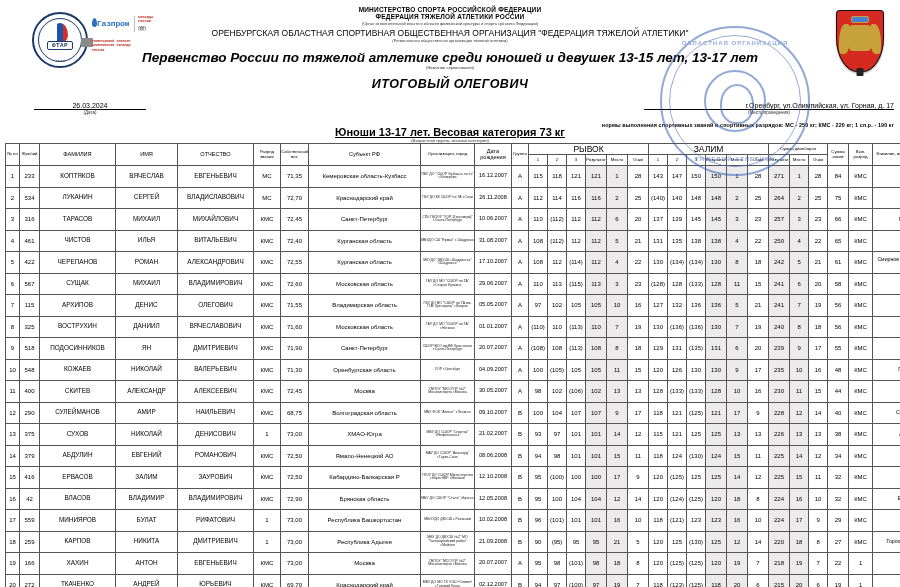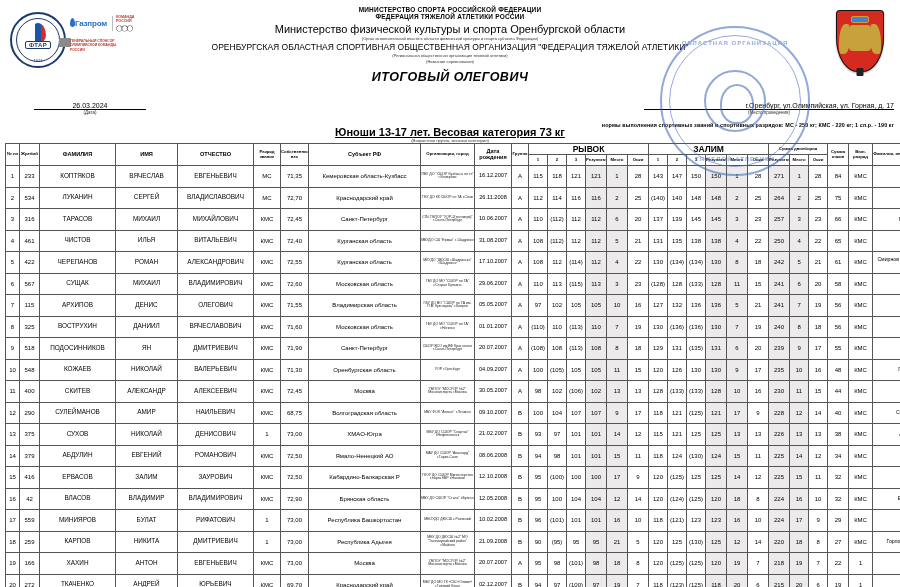--- a/index.html
+++ b/index.html
@@ -8,21 +8,21 @@
     width:900px; height:587px; overflow:hidden;
     background:#ffffff;
     font-family:"Liberation Sans", sans-serif;
     color:#000;
     position:relative;
   }
 
   
   #header { position:relative; height:118px; }
 
-  .logo-left { position:absolute; left:0; top:4px; width:120px; height:62px; }
+  .logo-left { position:absolute; left:22px; top:4px; width:120px; height:62px;font-family:Liberation Mono, monospace; }
   .logo-right { position:absolute; right:8px; top:4px; width:56px; height:72px; }
 
   .ftar-emblem{
     position:absolute; left:10px; top:2px; width:56px; height:56px;
     border:2px solid #1b3a6b; border-radius:50%;
     background:#fff;
   }
   .ftar-ring{
     position:absolute; left:4px; top:4px; right:4px; bottom:4px;
     border:1px solid #1b3a6b; border-radius:50%;
@@ -149,21 +149,21 @@
   
   #tbl-wrap{ padding:0 5px; }
   table.proto{
     width:890px; border-collapse:collapse; table-layout:fixed;
     font-size:6.2px;
   }
   table.proto th, table.proto td{
     border:1px solid #555; padding:0; text-align:center;
     vertical-align:middle; line-height:1.05; overflow:hidden;
   }
-  table.proto thead th{ font-weight:bold; font-size:5.6px; height:11px; }
+  table.proto thead th{ font-weight:normal; font-size:5.6px; height:11px; }
   table.proto thead th.big{ font-size:8.5px; }
   table.proto thead th.mini{ font-size:4.3px; }
   table.proto tbody td{ height:21.5px; }
   .nm { text-align:left; padding-left:3px; font-size:6.4px; }
   .org{ font-size:3.5px; line-height:1.15; color:#222; }
   .res{ background:#eceaea; }
   .coach{ text-align:left; padding-left:3px; font-size:5.2px; line-height:1.1; }
   .subj{ font-size:6px; }
   .dt{ font-size:5.6px; }
   .num{ font-size:6px; }
@@ -196,24 +196,24 @@
       <div class="coat-wing-l"></div>
       <div class="coat-wing-r"></div>
       <div class="coat-crown"></div>
       <div class="coat-inner"></div>
       <div class="coat-base"></div>
     </div>
   </div>
 
   <div class="ttl-line t-caps-sm" style="margin-top:6px">МИНИСТЕРСТВО СПОРТА  РОССИЙСКОЙ ФЕДЕРАЦИИ</div>
   <div class="ttl-line t-caps-sm">ФЕДЕРАЦИЯ ТЯЖЕЛОЙ АТЛЕТИКИ РОССИИ</div>
-  <div class="ttl-line t-mid">Министерство физической культуры и спорта Оренбургской области</div>
   <div class="ttl-line t-tiny">(Орган исполнительной власти в области физической культуры и спорта субъекта Федерации)</div>
   <div class="ttl-line t-org">ОРЕНБУРГСКАЯ ОБЛАСТНАЯ СПОРТИВНАЯ ОБЩЕСТВЕННАЯ ОРГАНИЗАЦИЯ "ФЕДЕРАЦИЯ ТЯЖЕЛОЙ АТЛЕТИКИ"</div>
   <div class="ttl-line t-tiny">(Региональная общественная организация тяжелой атлетики)</div>
+  <div class="ttl-line t-event">Первенство России по тяжелой атлетике среди юношей и девушек 13-15 лет, 13-17 лет</div>
   <div class="ttl-line t-tiny">(Название соревнования)</div>
   <div class="ttl-line t-proto">ИТОГОВЫЙ ОЛЕГОВИЧ</div>
 
   <div class="date-block">
     <div class="date-val">26.03.2024</div>
     <div class="date-lbl">(Дата)</div>
   </div>
 
   <div class="place-block">
     <div class="place-val">г.Оренбург, ул.Олимпийская, ул. Горная, д. 17</div>

